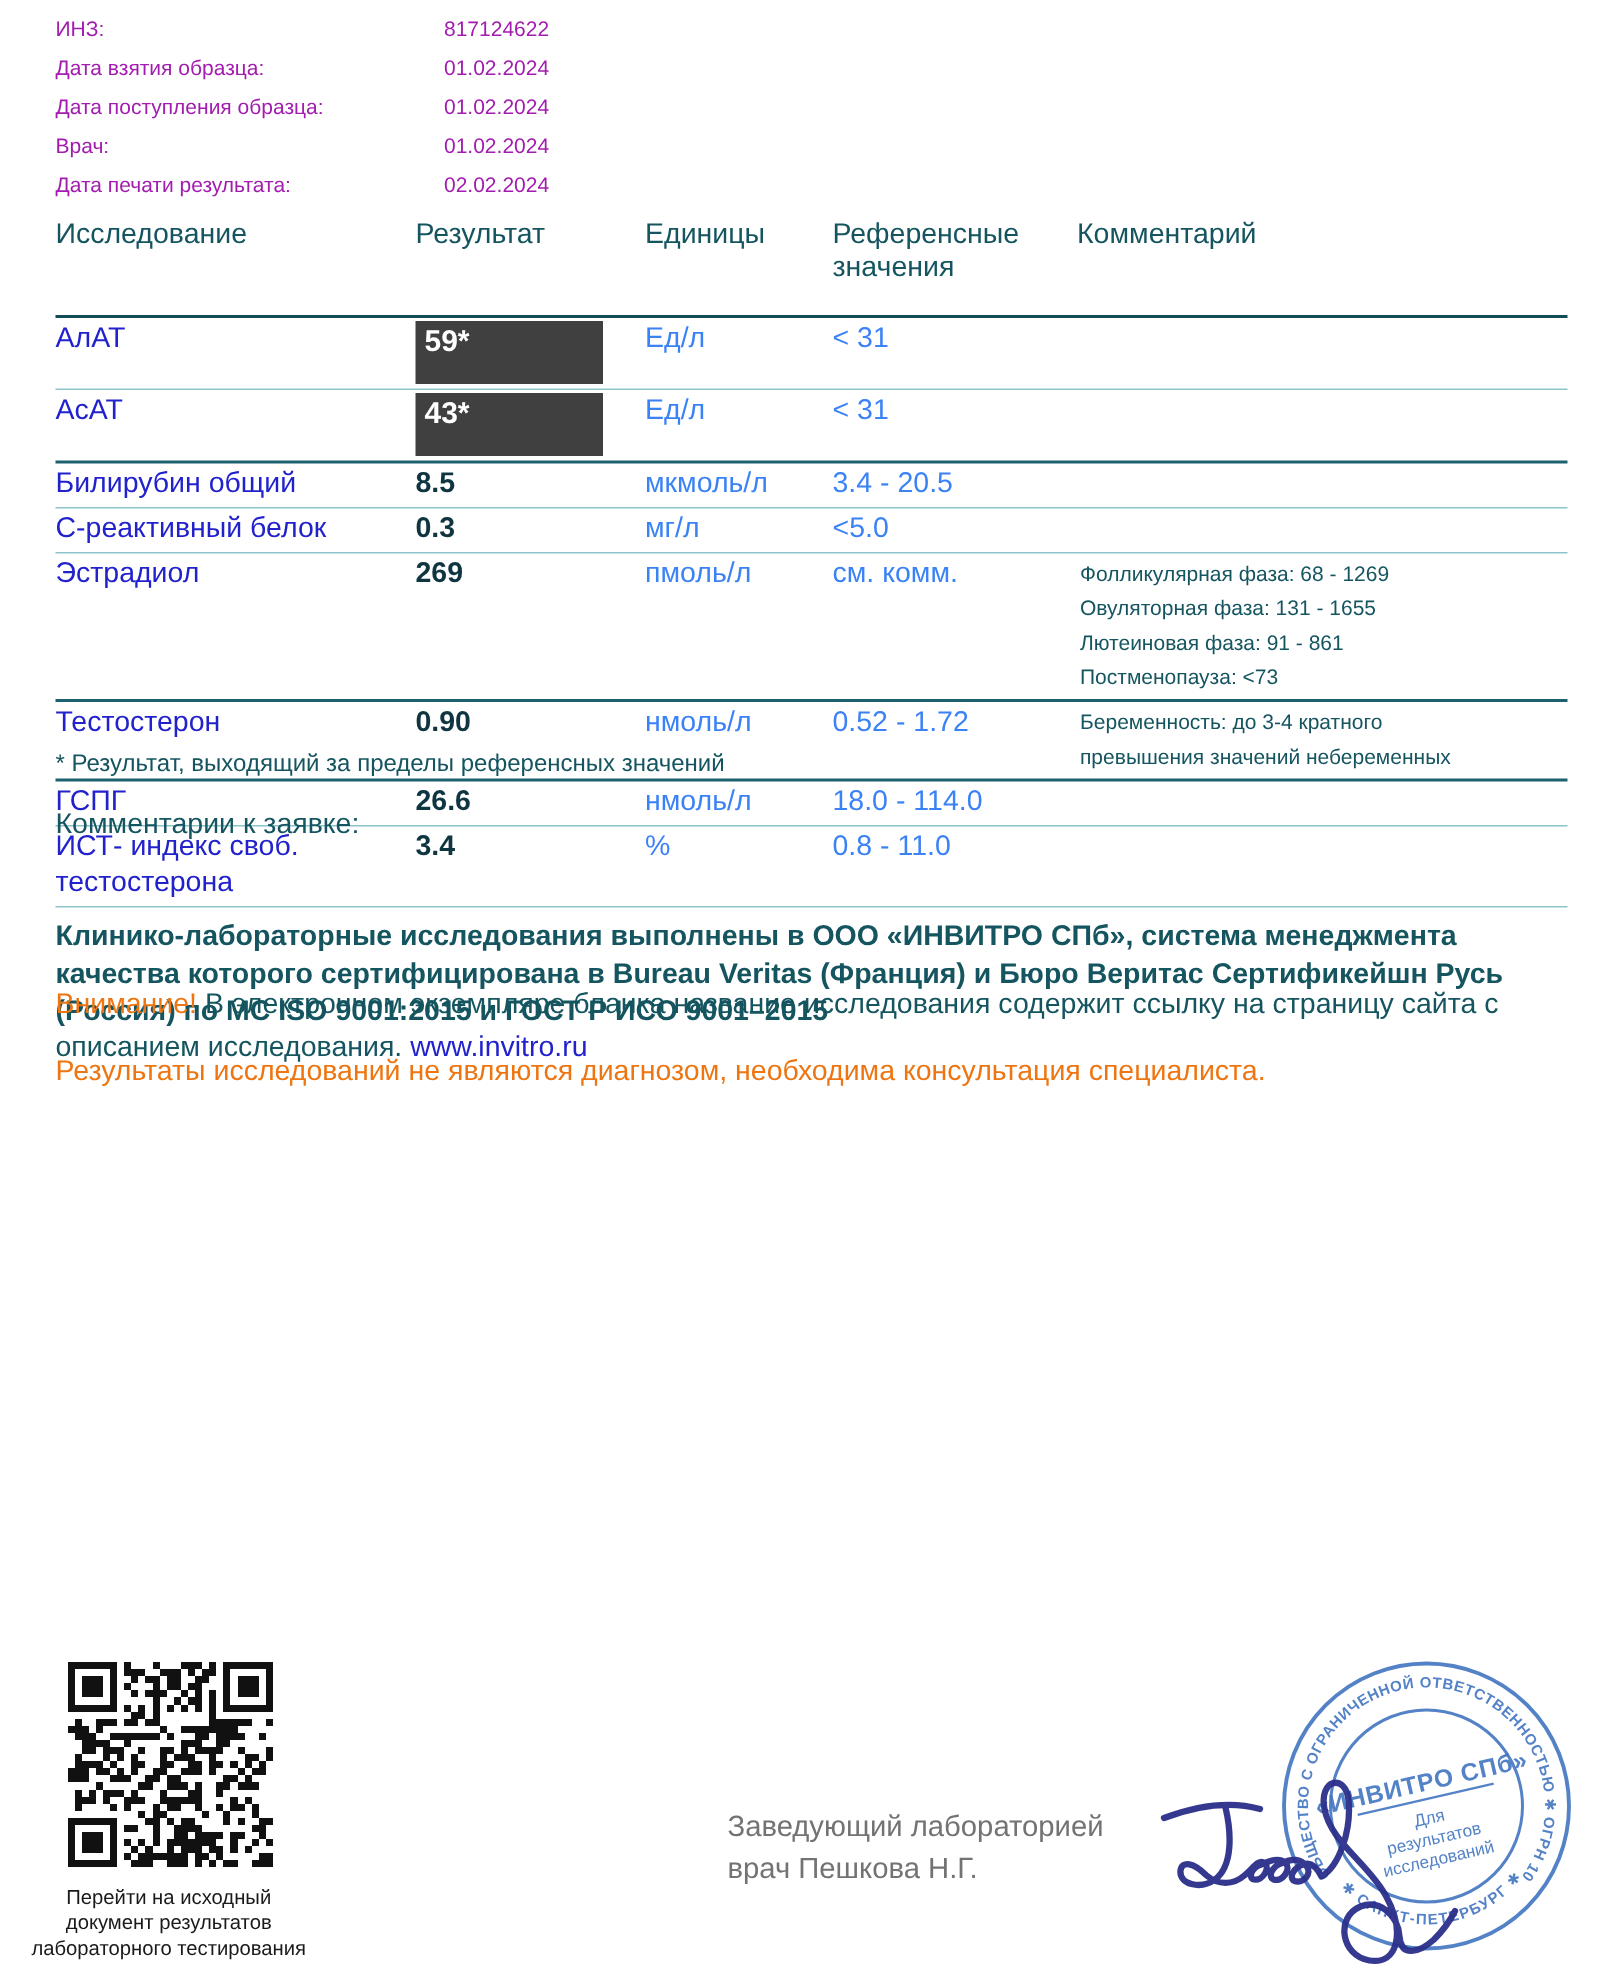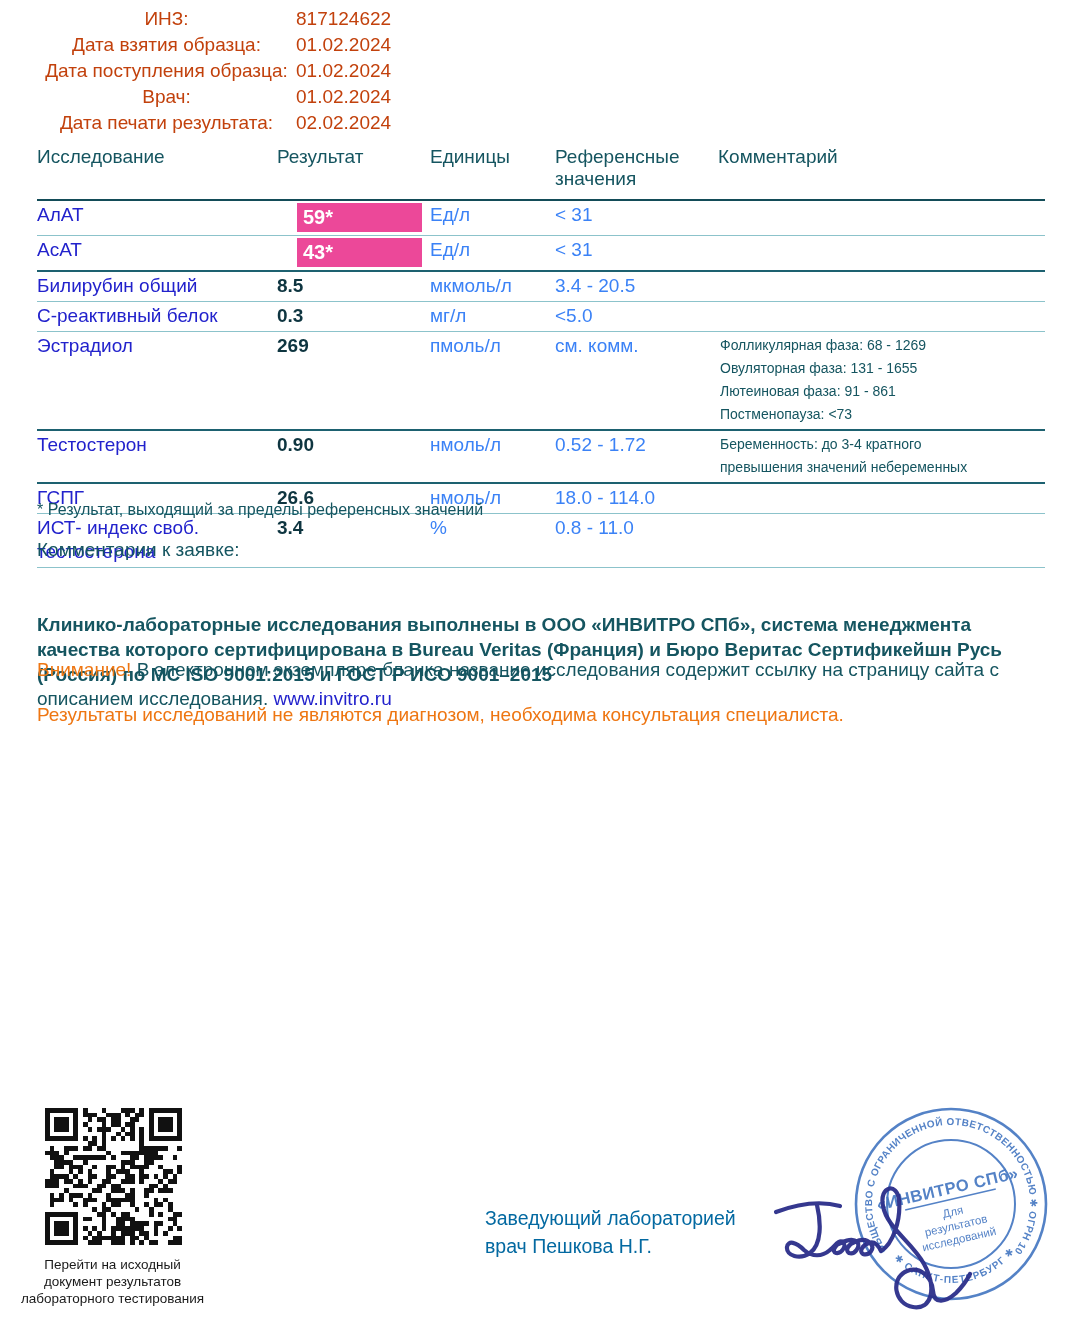--- a/index.html
+++ b/index.html
@@ -3,49 +3,49 @@
 <meta charset="utf-8">
 <style>
   html,body{margin:0;padding:0;}
   body{
     width:1079px;height:1323px;position:relative;background:#ffffff;
     font-family:"Liberation Sans","DejaVu Sans",sans-serif;
     color:#155560;overflow:hidden;
   }
   
   .header-block{position:absolute;left:37px;top:6px;}
-  .h-row{display:grid;grid-template-columns:259px auto;height:26px;line-height:26px;font-size:19px;color:#c2410c;text-align:center;}
+  .h-row{display:grid;grid-template-columns:259px auto;height:26px;line-height:26px;font-size:14px;color:#a21caf;}
   
   .rtable{position:absolute;left:37px;top:146px;width:1008px;font-size:19px;}
   .t-head{display:grid;grid-template-columns:240px 153px 125px 163px 1fr;
-          border-bottom:2px solid #134c58;padding-bottom:9px;min-height:44px;color:#155560;}
+          border-bottom:2px solid #134c58;padding-bottom:20px;min-height:44px;color:#155560;}
   .t-head .cell{line-height:22px;}
   .t-row{display:grid;grid-template-columns:240px 153px 125px 163px 1fr;
          border-bottom:1px solid #8cc3cb;padding:2px 0 3px 0;align-items:start;}
   .t-row.dark{border-bottom:2px solid #1d6170;}
   .c-name{color:#2222cc;line-height:24px;}
   .c-result{color:#0e3540;font-weight:bold;line-height:24px;}
-  .flag{display:inline-block;background:#ec4899;color:#ffffff;font-weight:bold;
-        width:113px;padding:2px 6px 3px 6px;font-size:20px;line-height:24px;margin-left:20px;}
+  .flag{display:inline-block;background:#404040;color:#ffffff;font-weight:bold;
+        width:113px;padding:2px 6px 16px 6px;font-size:20px;line-height:24px;}
   .c-units,.c-ref{color:#3b82f6;line-height:24px;}
   .c-comment{color:#155560;font-size:14px;line-height:23px;padding-left:2px;}
   
   .footnote{position:absolute;left:37px;top:501px;font-size:16px;color:#155560;}
   .req-comments{position:absolute;left:37px;top:539px;font-size:19px;color:#155560;}
   .cert{position:absolute;left:37px;top:612px;width:1005px;font-size:19px;line-height:25px;
         font-weight:bold;color:#155560;}
   .warning{position:absolute;left:37px;top:655px;width:1014px;font-size:19px;line-height:29px;color:#155560;}
   .orange{color:#ee7612;}
   .link{color:#2222cc;text-decoration:none;}
   .disclaimer{position:absolute;left:37px;top:700px;width:1014px;font-size:19px;line-height:29px;color:#ee7612;}
   
   .qr{position:absolute;left:45px;top:1108px;width:137px;height:137px;}
   .qr-caption{position:absolute;left:5px;top:1256px;width:215px;text-align:center;
               font-size:13.5px;line-height:17px;color:#1a1a1a;}
-  .signatory{position:absolute;left:485px;top:1204px;font-size:19.5px;line-height:28px;color:#0369a1;}
+  .signatory{position:absolute;left:485px;top:1204px;font-size:19.5px;line-height:28px;color:#737373;}
   .stamp{position:absolute;left:851px;top:1104px;width:200px;height:200px;}
   .sign{position:absolute;left:760px;top:1160px;width:260px;height:163px;}
 </style>
 </head>
 <body>
 
 <div class="header-block" id="header-fields">
     <div class="h-row">
       <span>ИНЗ:</span>
       <span>817124622</span>

